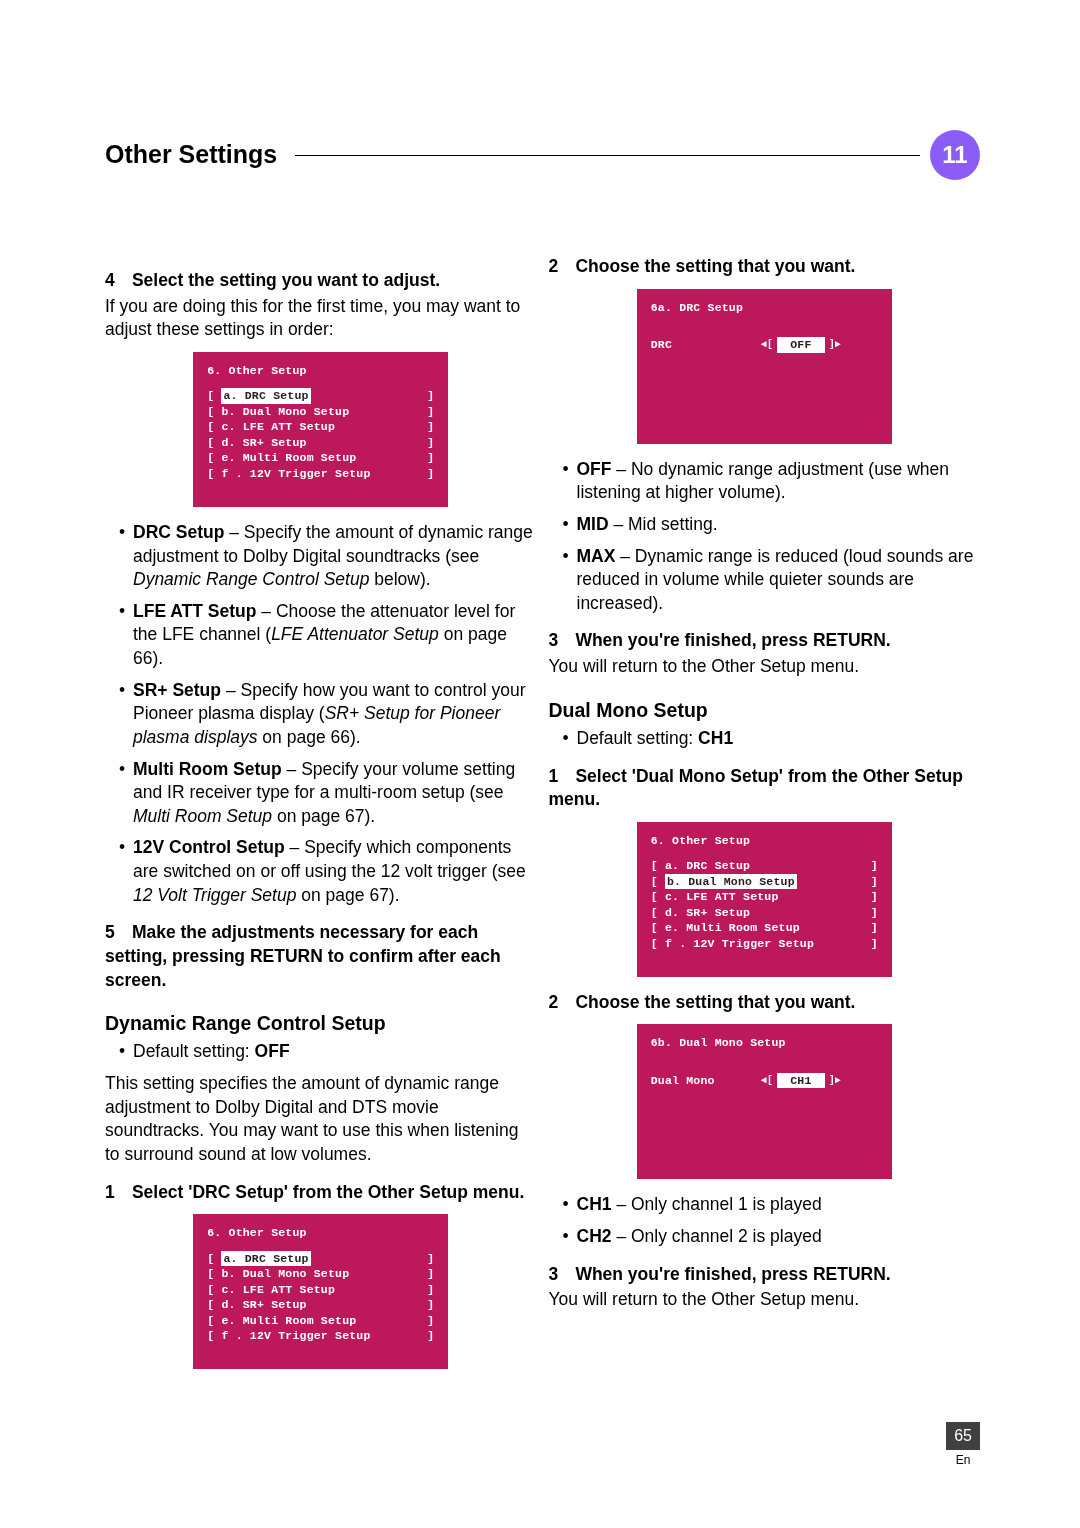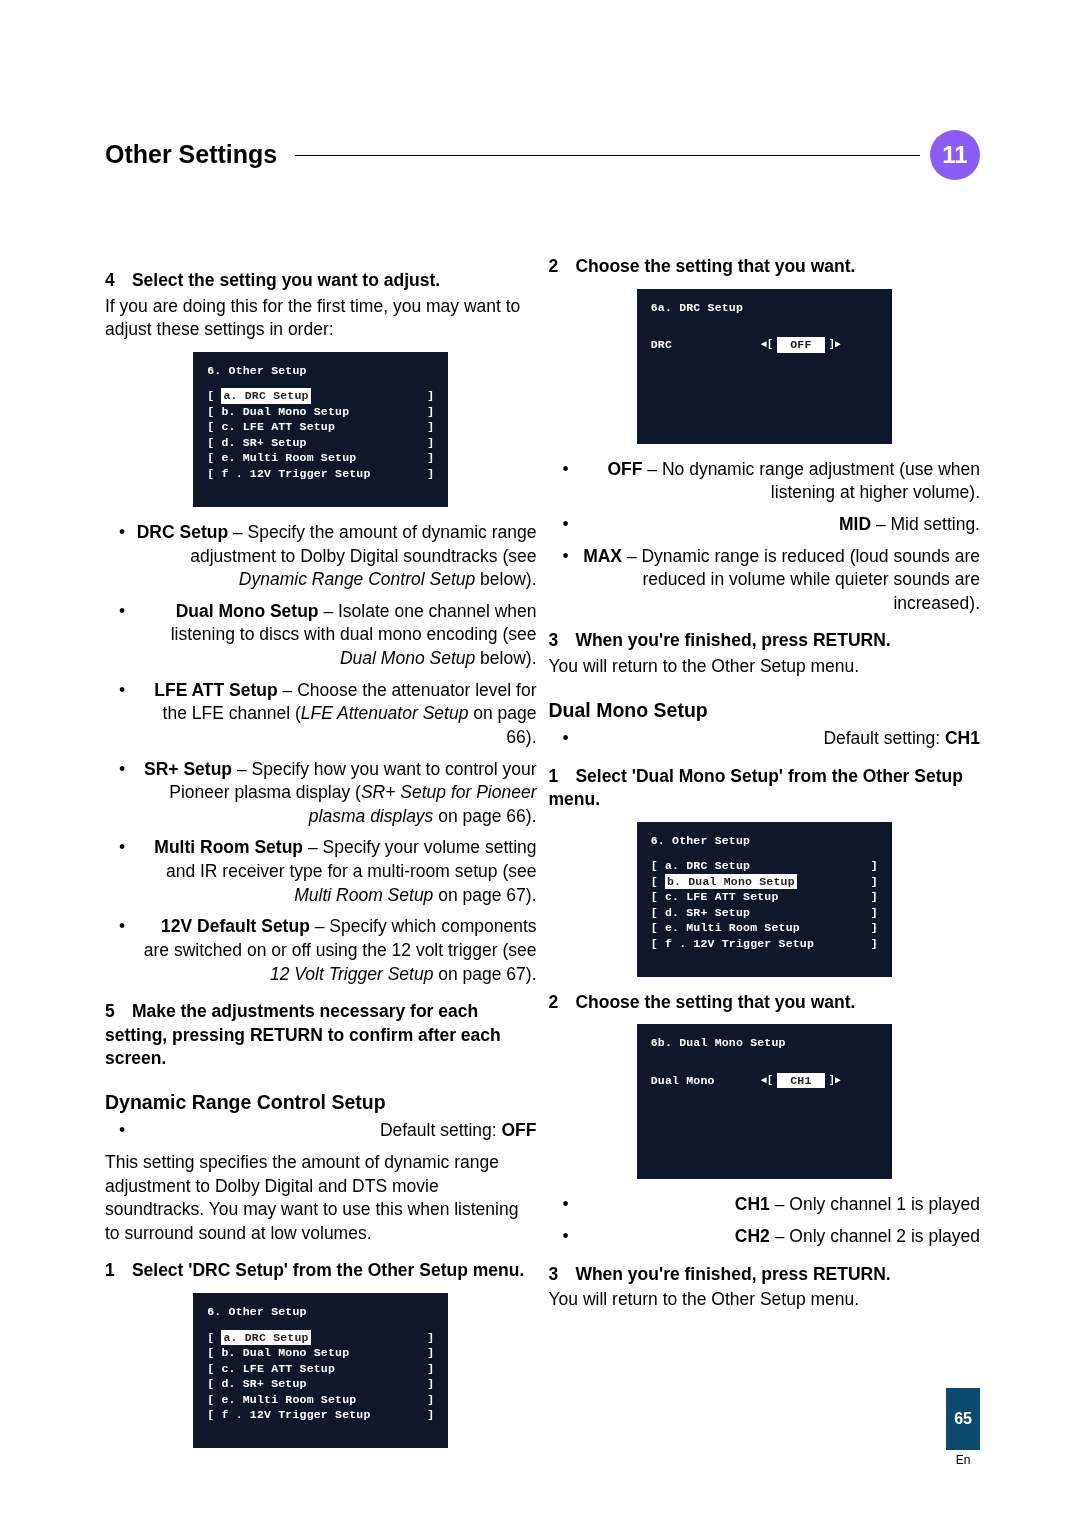--- a/index.html
+++ b/index.html
@@ -49,33 +49,33 @@
   }
   .col {
     flex: 1;
     min-width: 0;
     font-size: 17.5px;
   }
   p { margin: 0 0 6px 0; }
   .bold { font-weight: bold; }
   .italic { font-style: italic; }
   ul.dots { margin: 4px 0 8px 0; padding-left: 14px; list-style: none; }
-  ul.dots > li { position: relative; padding-left: 14px; margin-bottom: 8px; text-align: right; }
+  ul.dots > li { position: relative; padding-left: 14px; margin-bottom: 8px; }
   ul.dots > li::before {
     content: "•"; position: absolute; left: 0; top: 0;
   }
   .step-line { margin-top: 14px; margin-bottom: 2px; }
   .step-num { font-weight: bold; display: inline-block; width: 22px; }
   .h2 { font-size: 19.5px; font-weight: bold; margin: 18px 0 4px 0; }
 
   .osd-wrap { display:flex; justify-content:center; margin: 10px 0 14px 0;}
   .osd {
     width: 255px;
     height: 155px;
-    background: #0f172a;
+    background: #be185d;
     color: #fff;
     padding: 11px 14px;
     box-sizing: border-box;
     font-family: "Courier New", monospace;
     font-size: 11.5px;
     font-weight: bold;
     line-height: 1.35;
     letter-spacing: 0.2px;
   }
   .osd .osd-title { margin-bottom: 10px; }
@@ -92,23 +92,23 @@
   .arrow { font-size: 10px; }
   .valbox { background:#fff; color:#231f20; padding:0 6px; display:inline-block; }
 
   .page-badge {
     position: absolute;
     right: 100px;
     bottom: 60px;
     text-align: center;
   }
   .page-badge .pg {
-    background: #0c4a6e; color: #fff;
-    font-weight: bold;
-    padding: 20px 8px;
+    background: #404040; color: #fff;
+    font-weight: normal;
+    padding: 3px 8px;
     display: inline-block;
     font-size: 16px;
   }
   .page-badge .lang { font-size: 12px; margin-top: 2px; }
 </style>
 </head>
 <body>
 
 <div class="header">
   <div class="header-title">Other Settings</div>
@@ -159,25 +159,24 @@
           <div class="osd-row">
             <span class="left">[ </span>
             <span class="mid">f . 12V Trigger Setup</span>
             <span class="right">]</span>
           </div>
         </div>
     </div>
 
     <ul class="dots" id="left-bullets">
         <li><span class="bold">DRC Setup</span> – Specify the amount of dynamic range adjustment to Dolby Digital soundtracks (see <span class="italic">Dynamic Range Control Setup</span> below).</li>
-        <li><span class="bold">Dual Mono Setup</span> – Isolate one channel when listening to discs with dual mono encoding (see <span class="italic">Dual Mono Setup</span> below).</li>
         <li><span class="bold">LFE ATT Setup</span> – Choose the attenuator level for the LFE channel (<span class="italic">LFE Attenuator Setup</span> on page 66).</li>
         <li><span class="bold">SR+ Setup</span> – Specify how you want to control your Pioneer plasma display (<span class="italic">SR+ Setup for Pioneer plasma displays</span> on page 66).</li>
         <li><span class="bold">Multi Room Setup</span> – Specify your volume setting and IR receiver type for a multi-room setup (see <span class="italic">Multi Room Setup</span> on page 67).</li>
-        <li><span class="bold">12V Default Setup</span> – Specify which components are switched on or off using the 12 volt trigger (see <span class="italic">12 Volt Trigger Setup</span> on page 67).</li>
+        <li><span class="bold">12V Control Setup</span> – Specify which components are switched on or off using the 12 volt trigger (see <span class="italic">12 Volt Trigger Setup</span> on page 67).</li>
       </ul>
 
     <p class="step-line">
       <span class="step-num">5</span>
       <span class="bold">Make the adjustments necessary for each setting, pressing RETURN to confirm after each screen.</span>
     </p>
 
     <div class="h2">Dynamic Range Control Setup</div>
     <ul class="dots">
       <li><span>Default setting: </span><span class="bold">OFF</span></li>

